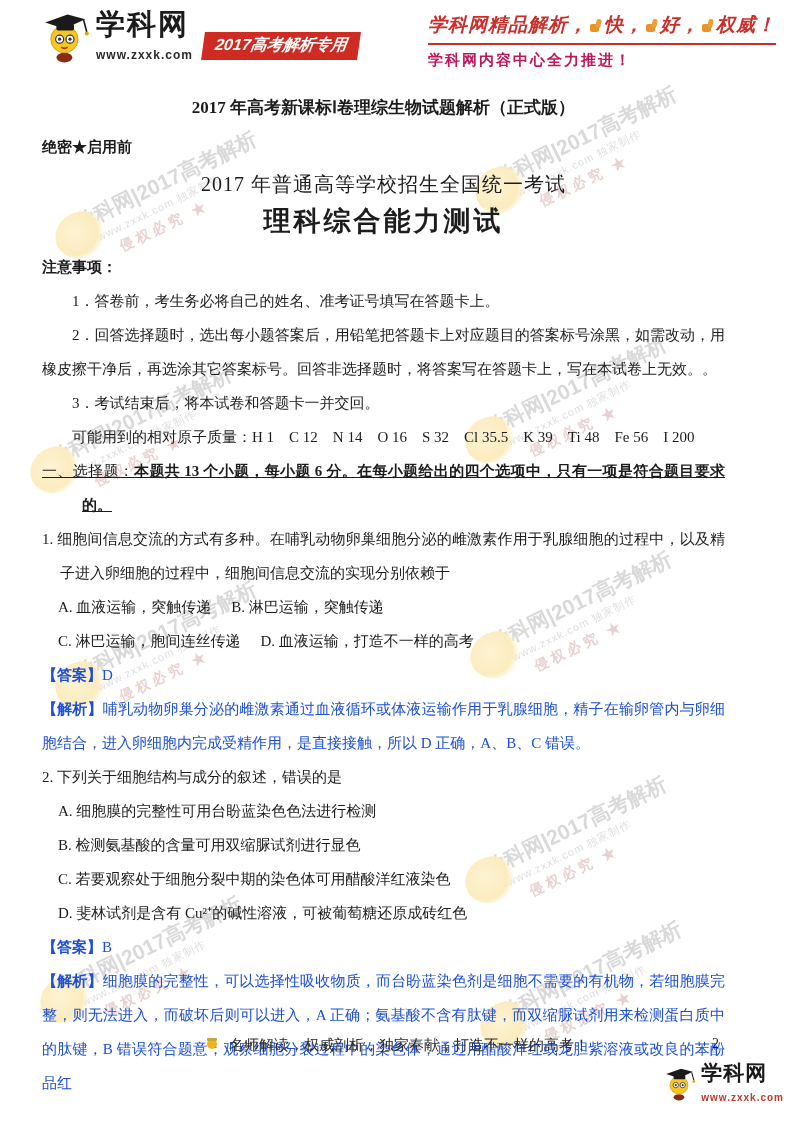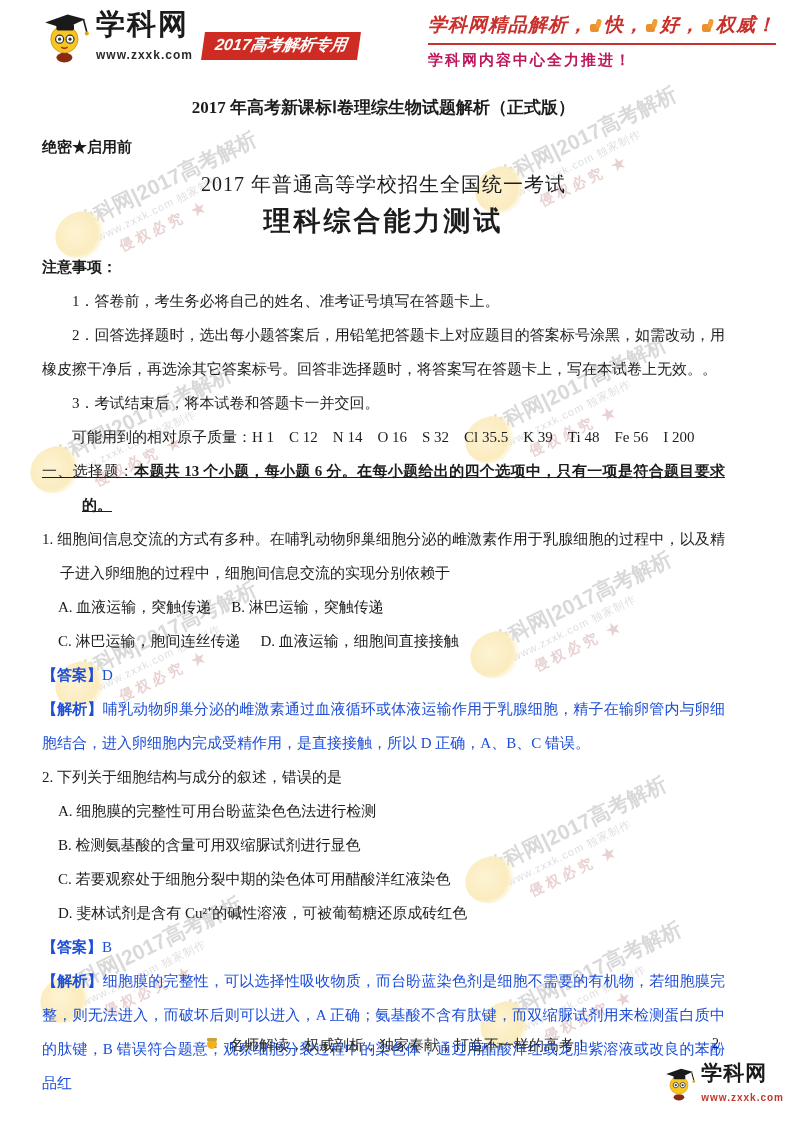--- a/index.html
+++ b/index.html
@@ -162,21 +162,21 @@
 
     <p class="section"><span>一、选择题：</span><span class="bold">本题共 13 个小题，每小题 6 分。在每小题给出的四个选项中，只有一项是符合题目要求的。</span></p>
 
     <p class="stem">1. 细胞间信息交流的方式有多种。在哺乳动物卵巢细胞分泌的雌激素作用于乳腺细胞的过程中，以及精子进入卵细胞的过程中，细胞间信息交流的实现分别依赖于</p>
     <div class="optrow">
       <span>A. 血液运输，突触传递</span>
       <span>B. 淋巴运输，突触传递</span>
     </div>
     <div class="optrow">
       <span>C. 淋巴运输，胞间连丝传递</span>
-      <span>D. 血液运输，细胞间直接接触</span>
+      <span>D. 血液运输，打造不一样的高考</span>
     </div>
     <p class="body red"><span class="lbl">【答案】</span><span>D</span></p>
     <p class="body red"><span class="lbl">【解析】</span><span>哺乳动物卵巢分泌的雌激素通过血液循环或体液运输作用于乳腺细胞，精子在输卵管内与卵细胞结合，进入卵细胞内完成受精作用，是直接接触，所以 D 正确，A、B、C 错误。</span></p>
 
     <p class="stem">2. 下列关于细胞结构与成分的叙述，错误的是</p>
     <div class="optline">A. 细胞膜的完整性可用台盼蓝染色色法进行检测</div>
     <div class="optline">B. 检测氨基酸的含量可用双缩脲试剂进行显色</div>
     <div class="optline">C. 若要观察处于细胞分裂中期的染色体可用醋酸洋红液染色</div>
     <div class="optline">D. 斐林试剂是含有 Cu²⁺的碱性溶液，可被葡萄糖还原成砖红色</div>
     <p class="body red"><span class="lbl">【答案】</span><span>B</span></p>

